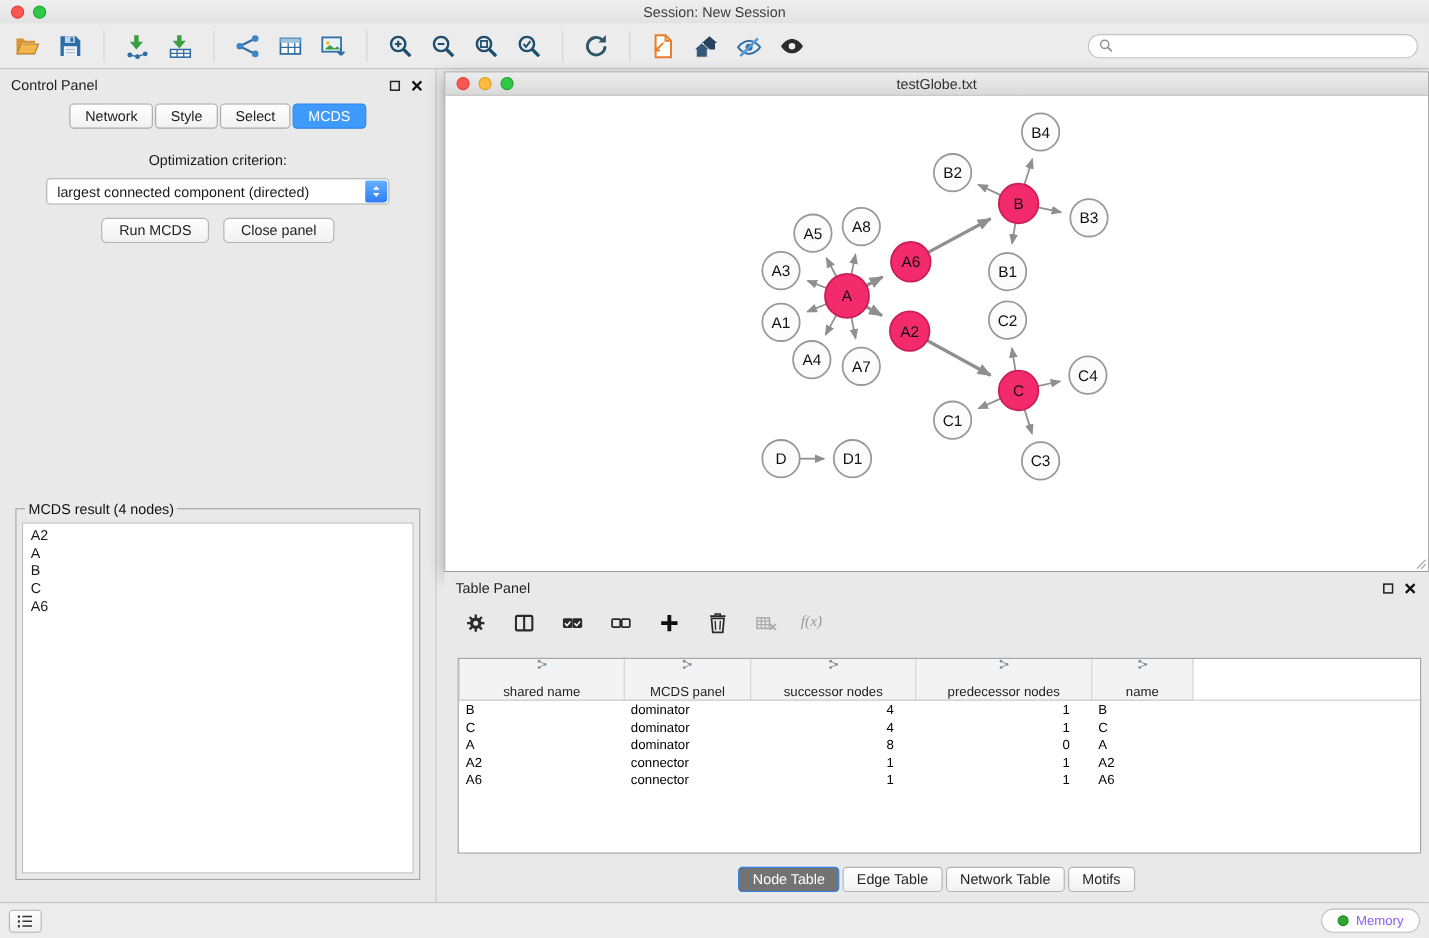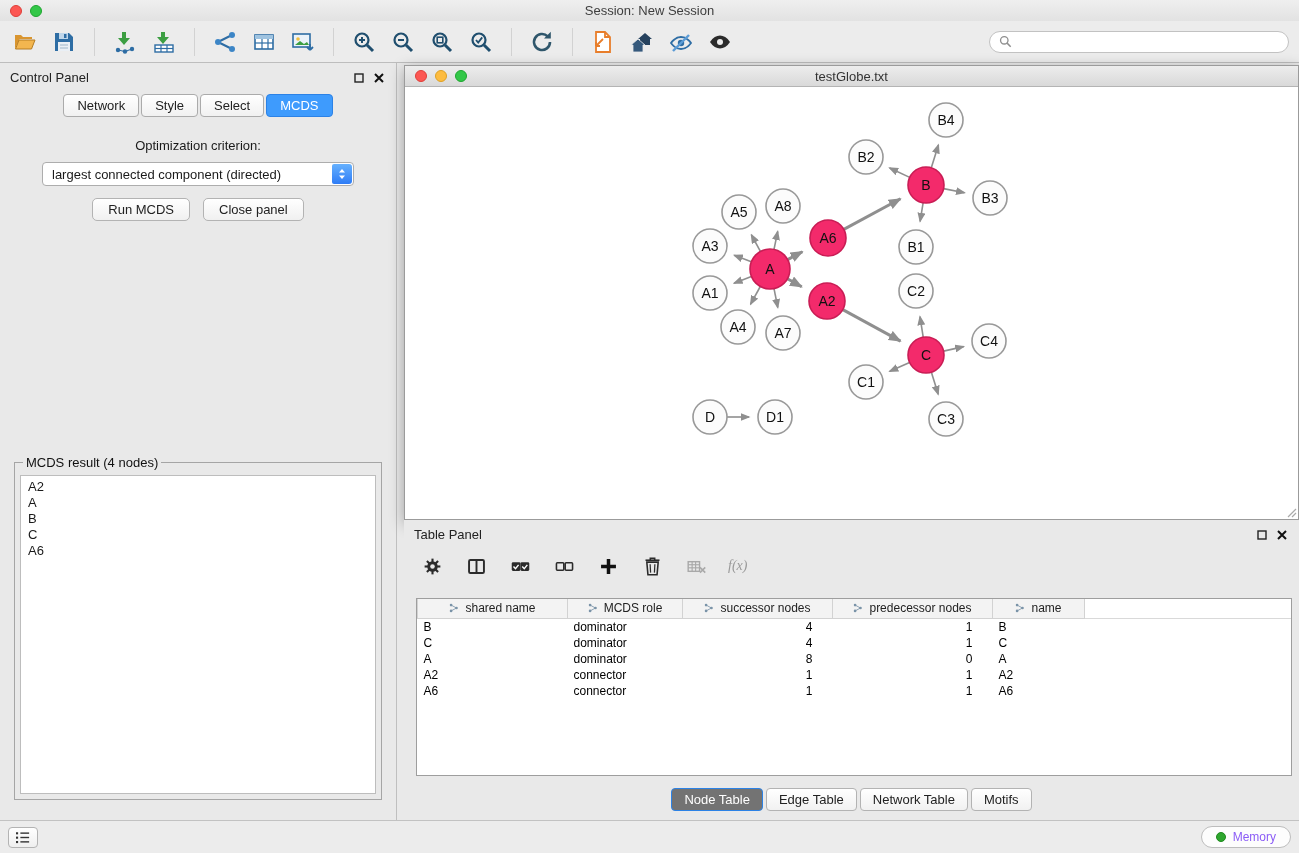--- a/index.html
+++ b/index.html
@@ -59,21 +59,21 @@
 
   
   .table-panel { position:absolute; left:7px; top:457px; right:0; height:300px; background:#E9E9E9; }
   .tp-toolbar { display:flex; align-items:center; gap:20px; padding:8px 0 6px 16px; }
   .tp-btn { width:24px; height:24px; display:inline-flex; align-items:center; justify-content:center; cursor:default; }
   .tp-btn svg { width:21px; height:21px; }
   .fx-label { font-family:"Liberation Serif", serif; font-style:italic; font-size:14px; color:#9a9a9a; }
   .table-wrap { position:absolute; left:12px; right:7px; top:78px; bottom:44px; background:#fff; border:1px solid #9E9E9E; overflow:hidden; }
   table.node-table { border-collapse:collapse; table-layout:fixed; width:100%; font-size:12px; }
   table.node-table th { background:#F3F3F3; border:1px solid #D2D2D2; border-top:none; height:19px; font-weight:normal; font-size:12px; color:#222; }
-  table.node-table th .th-inner { display:flex; align-items:center; justify-content:center; gap:6px; }
+  table.node-table th .th-inner { display:flex; align-items:center; justify-content:center; gap:13px;flex-direction:column; }
   table.node-table th.filler { background:#fff; border:none; border-bottom:1px solid #D9D9D9; }
   table.node-table td { padding:1px 6px; height:16px; color:#000; white-space:nowrap; overflow:hidden; }
   table.node-table td.num { text-align:right; padding-right:20px; }
   .tp-tabs { position:absolute; left:0; right:0; bottom:9px; display:flex; justify-content:center; gap:3px; }
   .tp-tab { font-family:inherit; font-size:13px; padding:3px 12px; background:linear-gradient(#FFFFFF,#F1F1F1); border:1px solid #B3B3B3; border-radius:4px; color:#222; }
   .tp-tab.active { background:#737373; border-color:#2C82E6; color:#fff; }
 
   
   .statusbar { height:33px; flex:0 0 33px; border-top:1px solid #C2C2C2; display:flex; align-items:center; justify-content:space-between; padding:0 8px; background:#ECECEC; }
   .sb-left-btn { width:30px; height:21px; border:1px solid #B3B3B3; border-radius:4px; background:linear-gradient(#FFFFFF,#EFEFEF); display:flex; align-items:center; justify-content:center; }
@@ -508,21 +508,21 @@
                   <th style="width: 115px;">
                     <span class="th-inner">
                       <span style="display:inline-flex">
                         <svg viewBox="0 0 12 12" width="10" height="10">
                           <path d="M2.5 2.5L9 6 2.5 9.5" stroke="#7A93A8" fill="none"></path>
                           <circle cx="2.5" cy="2.5" r="1.6" fill="#7A93A8"></circle>
                           <circle cx="2.5" cy="9.5" r="1.6" fill="#7A93A8"></circle>
                           <circle cx="9" cy="6" r="1.6" fill="#7A93A8"></circle>
                         </svg>
                       </span>
-                      <span>MCDS role</span>
+                      <span>MCDS panel</span>
                     </span>
                   </th>
                   <th style="width: 150px;">
                     <span class="th-inner">
                       <span style="display:inline-flex">
                         <svg viewBox="0 0 12 12" width="10" height="10">
                           <path d="M2.5 2.5L9 6 2.5 9.5" stroke="#7A93A8" fill="none"></path>
                           <circle cx="2.5" cy="2.5" r="1.6" fill="#7A93A8"></circle>
                           <circle cx="2.5" cy="9.5" r="1.6" fill="#7A93A8"></circle>
                           <circle cx="9" cy="6" r="1.6" fill="#7A93A8"></circle>

